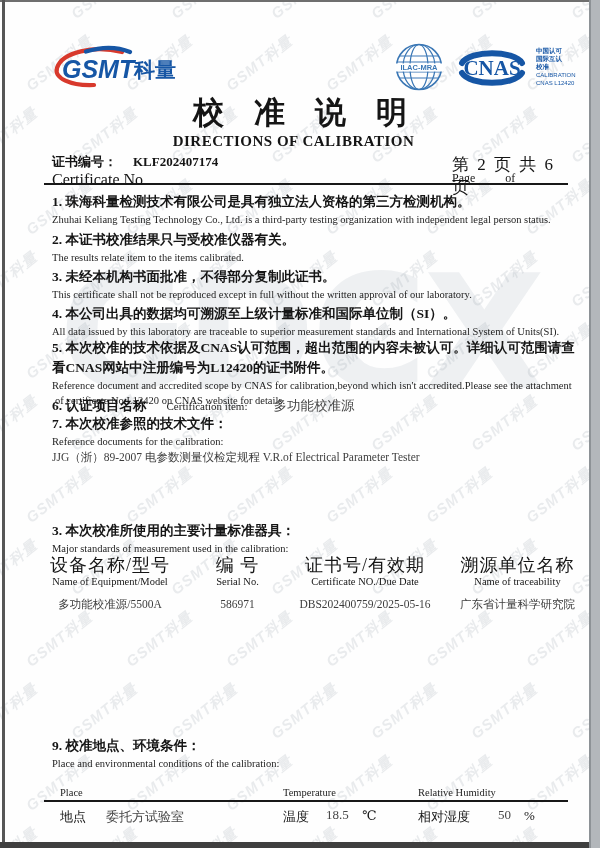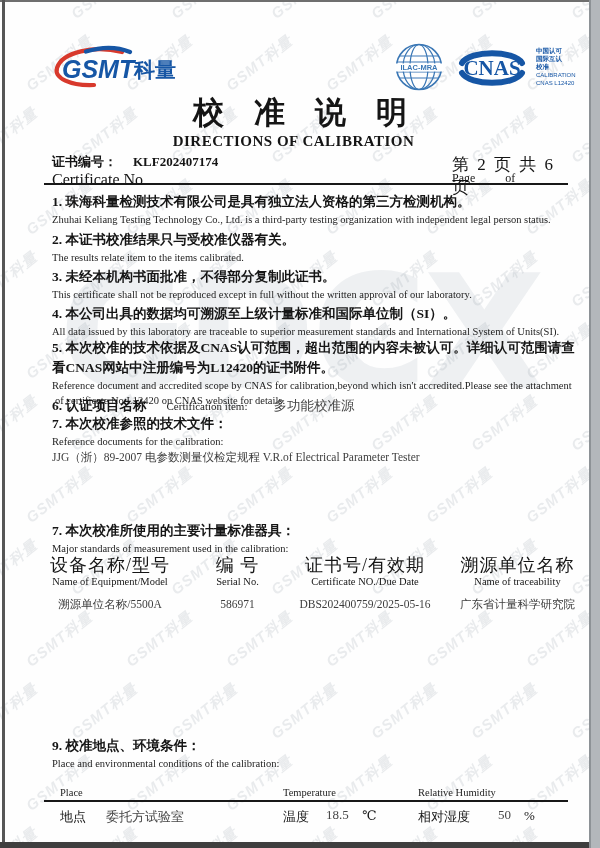--- a/index.html
+++ b/index.html
@@ -248,42 +248,42 @@
   <span class="i6-val filled">多功能校准源</span>
 </div>
 
 <div class="item" style="top:414px">
   <div class="cn">7. 本次校准参照的技术文件：</div>
   <div class="en">Reference documents for the calibration:</div>
   <div class="en" style="font-size:11.5px;line-height:17px;color:#3d3d3d">JJG（浙）89-2007 电参数测量仪检定规程  V.R.of Electrical Parameter Tester</div>
 </div>
 
 <div class="item" style="top:521px">
-  <div class="cn">7. 本次校准所使用的主要计量标准器具：</div>
+  <div class="cn">3. 本次校准所使用的主要计量标准器具：</div>
   <div class="en">Major standards of measurement used in the calibration:</div>
 </div>
 
 <div id="std-table">
   <div>
     <div class="th-cn">设备名称/型号</div>
     <div class="th-en">Name of Equipment/Model</div>
   </div>
   <div>
     <div class="th-cn">编  号</div>
     <div class="th-en">Serial No.</div>
   </div>
   <div>
     <div class="th-cn">证书号/有效期</div>
     <div class="th-en">Certificate NO./Due Date</div>
   </div>
   <div>
     <div class="th-cn">溯源单位名称</div>
     <div class="th-en">Name of traceability</div>
   </div>
-  <div class="td">溯源单位名称/5500A</div>
+  <div class="td">多功能校准源/5500A</div>
   <div class="td">586971</div>
   <div class="td">DBS202400759/2025-05-16</div>
   <div class="td">广东省计量科学研究院</div>
 </div>
 
 <div class="item" style="top:736px">
   <div class="cn">9. 校准地点、环境条件：</div>
   <div class="en">Place and environmental conditions of the calibration:</div>
 </div>
 

